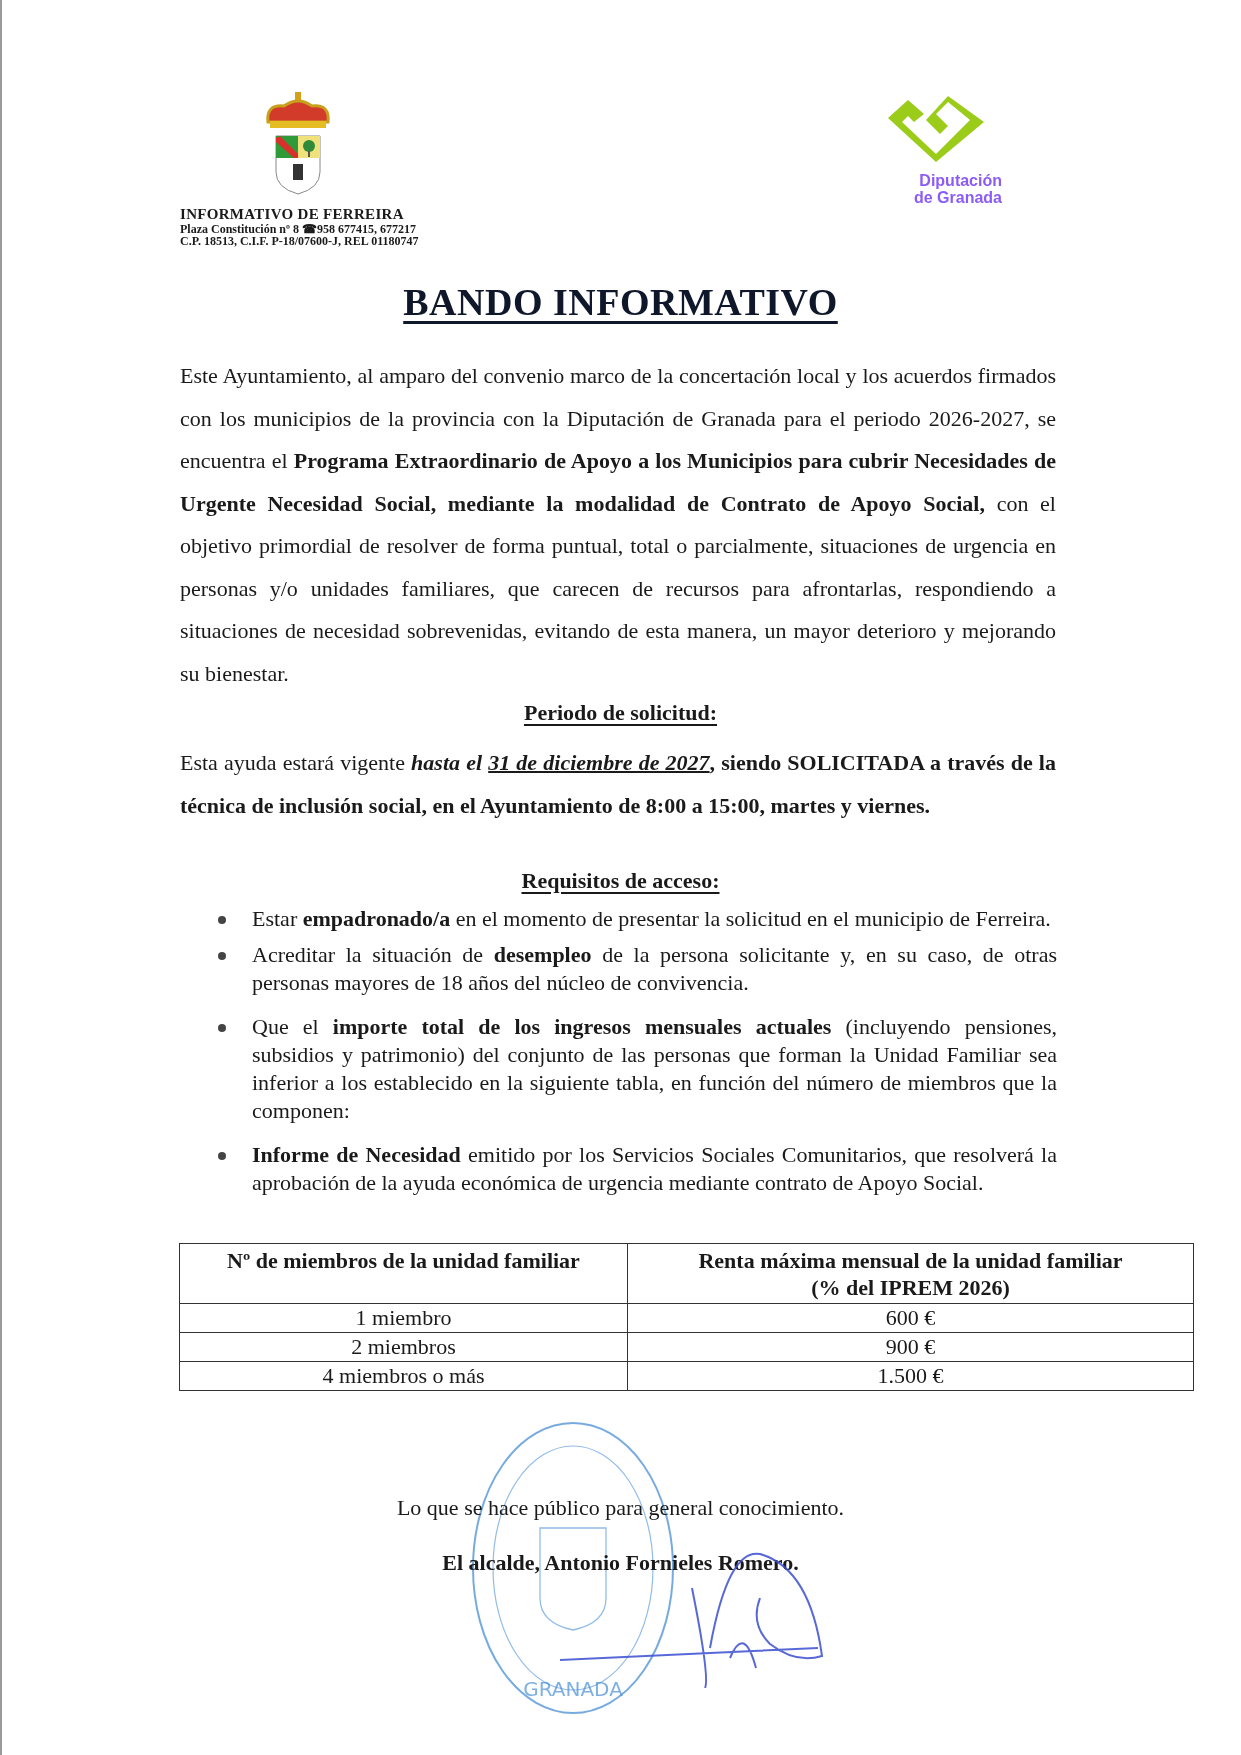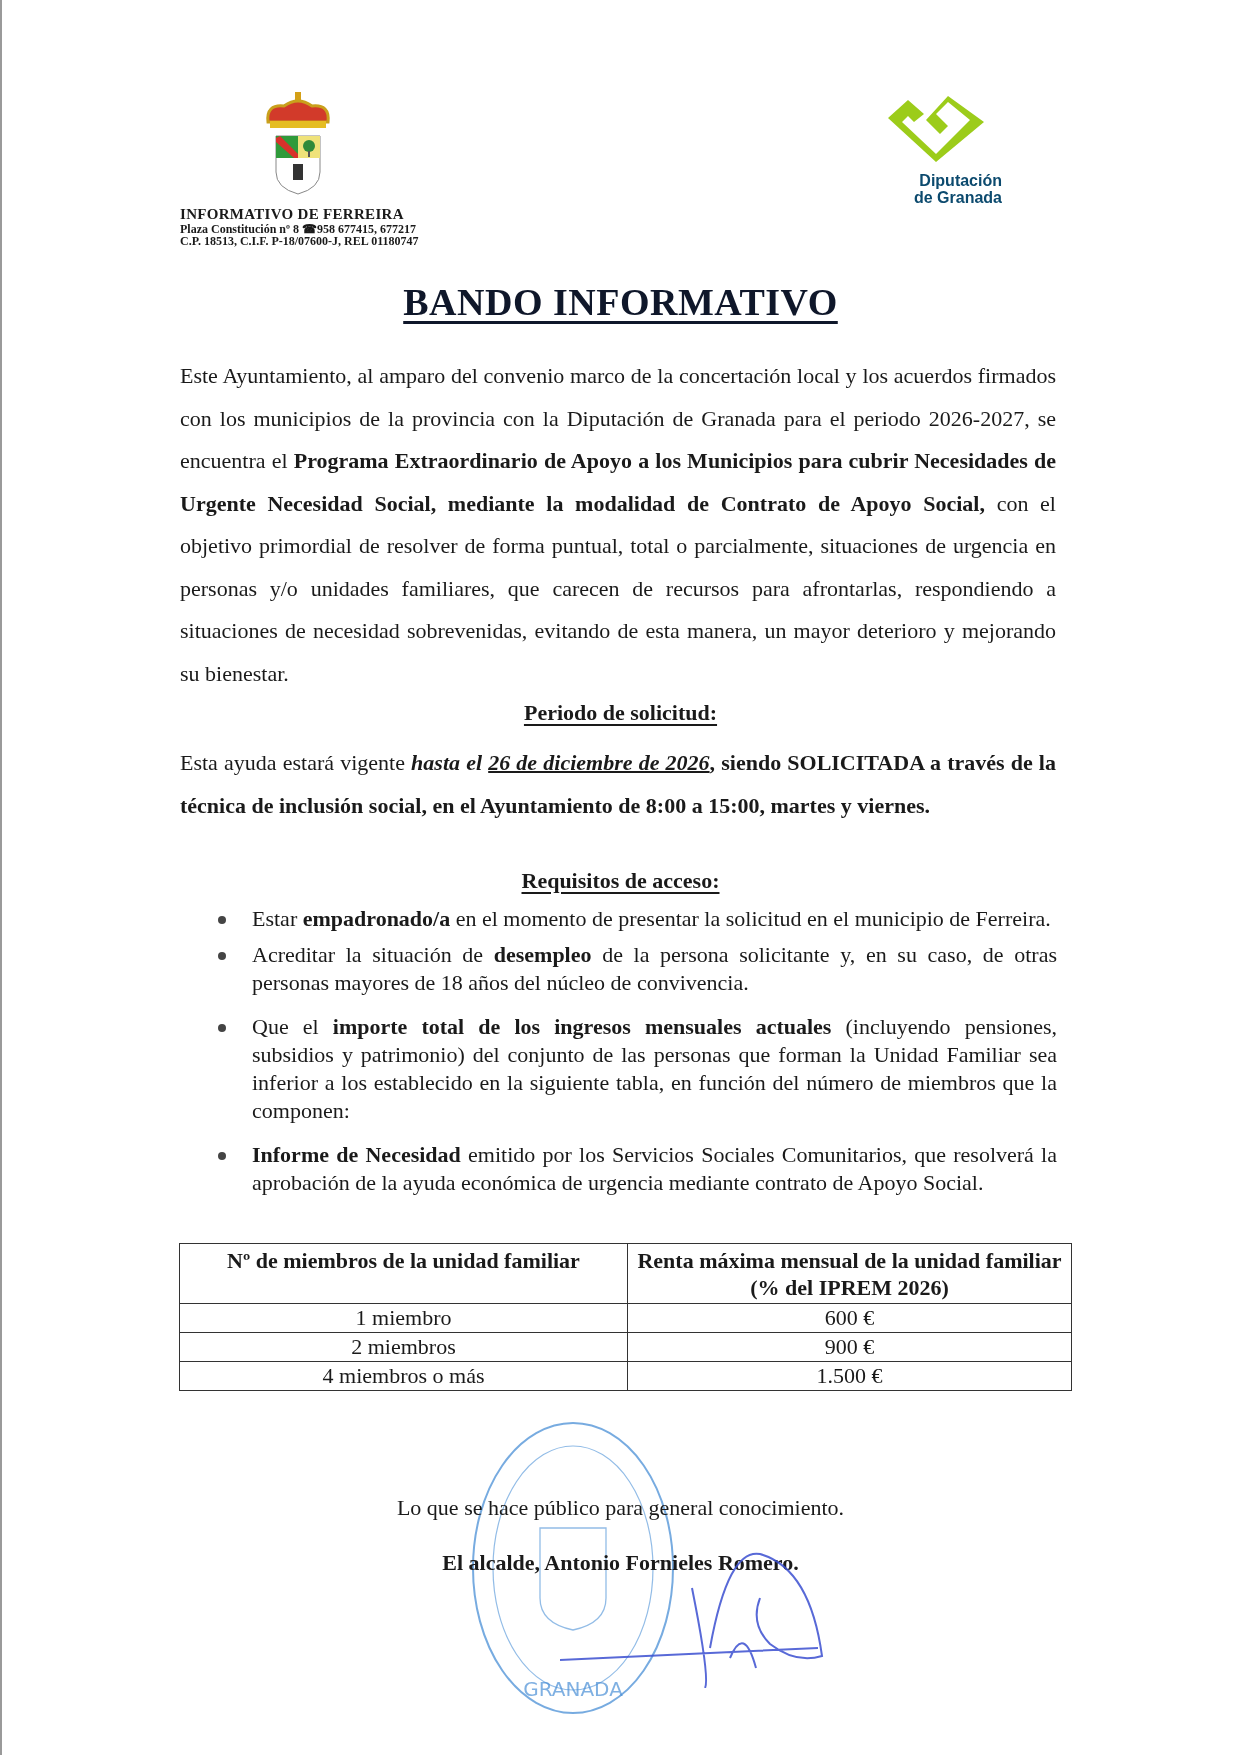--- a/index.html
+++ b/index.html
@@ -12,21 +12,21 @@
   
   .coat { position: absolute; left: 262px; top: 92px; width: 72px; height: 104px; }
   .hdr-left { position: absolute; left: 180px; top: 206px; }
   .hdr-name { font-size: 15px; font-weight: bold; letter-spacing: 0.3px; line-height: 17px; }
   .hdr-addr { font-size: 12px; font-weight: bold; line-height: 12px; }
 
   
   .dip-logo { position: absolute; left: 884px; top: 96px; width: 104px; height: 66px; }
   .dip-text { position: absolute; left: 870px; top: 172px; width: 132px; text-align: right;
     font-family: "Liberation Sans", "DejaVu Sans", sans-serif; font-weight: bold; font-size: 16px;
-    line-height: 17px; color: #0c4a6e; }
+    line-height: 17px; color: #8b5cf6; }
 
   
   .title { position: absolute; left: 0; top: 280px; width: 1241px; text-align: center; }
   .title span { font-size: 38px; font-weight: bold; color: #0f172a; text-decoration: underline;
     text-decoration-thickness: 3px; text-underline-offset: 6px; letter-spacing: 0.5px; }
 
   
   .intro { position: absolute; left: 180px; top: 355px; width: 876px; font-size: 22px;
     line-height: 42.5px; text-align: justify; }
   .intro b { font-weight: bold; }
@@ -40,21 +40,21 @@
 
   
   .reqs { position: absolute; left: 212px; top: 905px; width: 845px; margin: 0; padding: 0; list-style: none; }
   .reqs li { position: relative; padding-left: 40px; font-size: 22px; line-height: 28px;
     text-align: justify; margin-bottom: 8px; }
   .reqs li.gap { margin-top: 16px; }
   .reqs .bullet { position: absolute; left: 6px; top: 11px; width: 8px; height: 8px; border-radius: 50%;
     background: #444; }
 
   
-  .income-table { position: absolute; left: 179px; top: 1243px; width: 893px; border-collapse: collapse;
+  .income-table { position: absolute; left: 179px; top: 1243px; width: 1015px; border-collapse: collapse;
     font-size: 22px; border-radius: 9px; }
   .income-table th, .income-table td { border: 1.5px solid #333; text-align: center; padding: 0 4px; }
   .income-table th { font-weight: bold; line-height: 27px; vertical-align: top; padding-top: 3px; padding-bottom: 2px; }
   .income-table td { line-height: 28px; height: 28px; }
   .income-table th.c1 { width: 439px; }
 
   
   .closing { position: absolute; left: 0; top: 1490px; width: 1241px; text-align: center; font-size: 22px; line-height: 35px; }
   .closing .date-line { font-weight: bold; }
   .closing .signer { font-weight: bold; margin-top: 20px; }
@@ -95,21 +95,21 @@
   <div>de Granada</div>
 </div>
 
 <div class="title">
   <span>BANDO INFORMATIVO</span>
 </div>
 
 <div class="intro"><span> Este Ayuntamiento, al amparo del convenio marco de la concertación local y los acuerdos firmados con los municipios de la provincia con la Diputación de Granada para el periodo 2026-2027, se encuentra el </span><b>Programa Extraordinario de Apoyo a los Municipios para cubrir Necesidades de Urgente Necesidad Social, mediante la modalidad de Contrato de Apoyo Social,</b><span> con el objetivo primordial de resolver de forma puntual, total o parcialmente, situaciones de urgencia en personas y/o unidades familiares, que carecen de recursos para afrontarlas, respondiendo a situaciones de necesidad sobrevenidas, evitando de esta manera, un mayor deterioro y mejorando su bienestar.</span></div>
 
 <div class="sec-head" style="top:700px;">Periodo de solicitud:</div>
-<div class="period"><span>Esta ayuda estará vigente </span><b><i class="date"><span>hasta el </span><u>26 de diciembre de 2026</u></i><span>, siendo SOLICITADA a través de la técnica de inclusión social, en el Ayuntamiento de 8:00 a 15:00, martes y viernes.</span></b></div>
+<div class="period"><span>Esta ayuda estará vigente </span><b><i class="date"><span>hasta el </span><u>31 de diciembre de 2027</u></i><span>, siendo SOLICITADA a través de la técnica de inclusión social, en el Ayuntamiento de 8:00 a 15:00, martes y viernes.</span></b></div>
 
 <div class="sec-head" style="top:868px;">Requisitos de acceso:</div>
 <ul class="reqs">
   <li><span class="bullet"></span><span>Estar </span><b>empadronado/a</b><span> en el momento de presentar la solicitud en el municipio de Ferreira.</span></li>
   <li><span class="bullet"></span><span>Acreditar la situación de </span><b>desempleo</b><span> de la persona solicitante y, en su caso, de otras personas mayores de 18 años del núcleo de convivencia.</span></li>
   <li class="gap"><span class="bullet"></span><span>Que el </span><b>importe total de los ingresos mensuales actuales</b><span> (incluyendo pensiones, subsidios y patrimonio) del conjunto de las personas que forman la Unidad Familiar sea inferior a los establecido en la siguiente tabla, en función del número de miembros que la componen:</span></li>
   <li class="gap"><span class="bullet"></span><span></span><b>Informe de Necesidad</b><span> emitido por los Servicios Sociales Comunitarios, que resolverá la aprobación de la ayuda económica de urgencia mediante contrato de Apoyo Social.</span></li>
 </ul>
 
 <table class="income-table">

